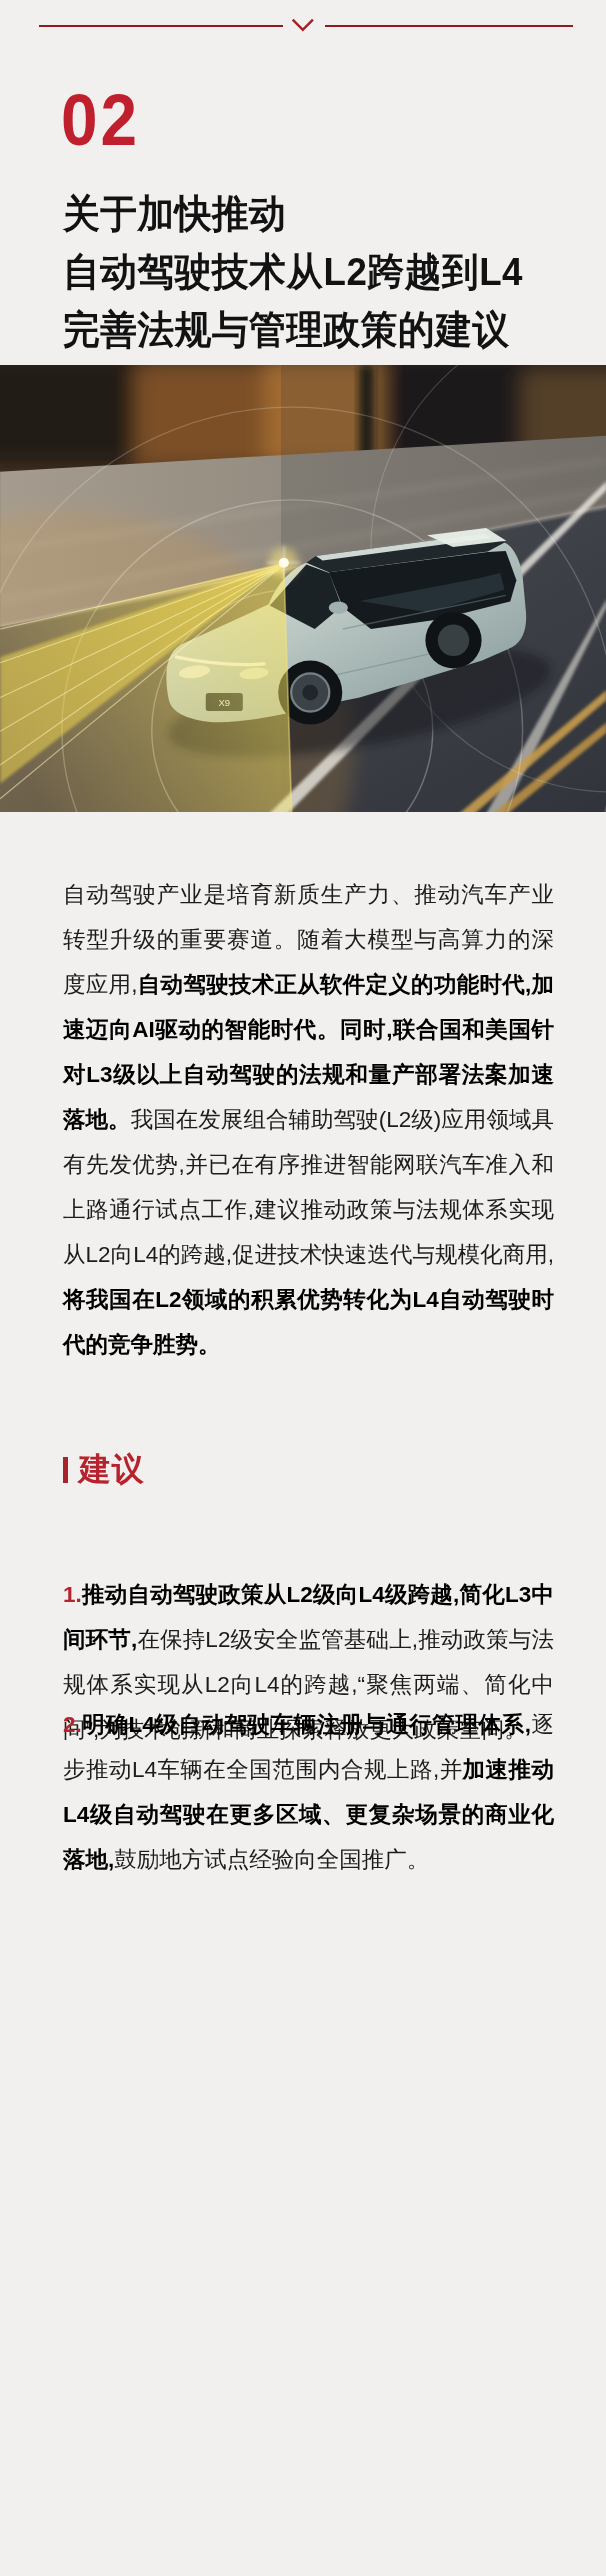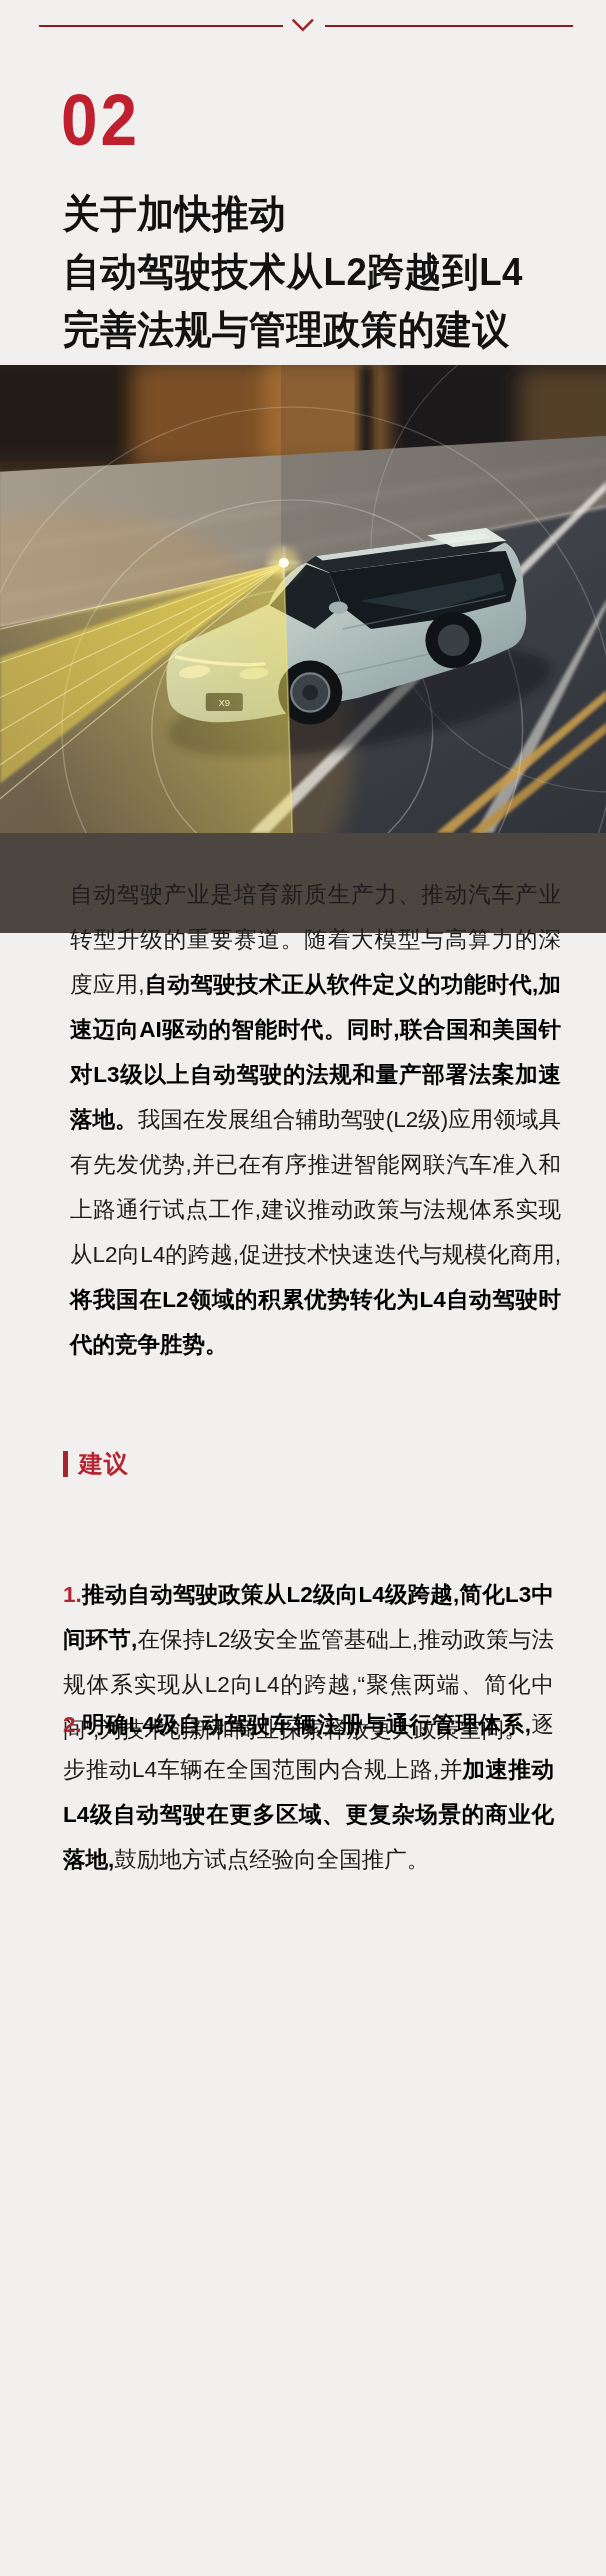--- a/index.html
+++ b/index.html
@@ -26,36 +26,36 @@
     transform:scaleX(.9);transform-origin:left top;
   }
   
   .title{
     position:absolute;left:63px;top:185px;width:539px;
     font-weight:900;color:#121212;
     transform:scaleX(.94);transform-origin:left top;
   }
   .title div{font-size:39px;line-height:58px;white-space:nowrap;letter-spacing:0.6px;}
   
-  .hero{position:absolute;left:0;top:365px;width:607px;height:568px;overflow:hidden;background:#4b4640;}
+  .hero{position:absolute;left:0;top:365px;width:607px;height:447px;overflow:hidden;background:#4b4640;}
   .hero svg{display:block;}
   
   .bodyblock{
     position:absolute;left:63px;width:491px;
     font-size:22.5px;line-height:45px;
     text-align:justify;color:#1c1c1c;
   }
-  .intro{top:872px;margin-left:7px;}
+  .intro{top:872px;}
   .seg-bold{font-weight:700;color:#000;}
   .seg-red{color:#B6232E;}
   .seg-redbold{color:#B6232E;font-weight:700;}
   
   .rec-header{position:absolute;left:63px;top:1448px;display:flex;align-items:center;}
   .rec-bar{width:4.5px;height:26px;background:#A8242C;margin-right:11.2px;}
-  .rec-title{font-size:24px;font-weight:700;color:#B6232E;letter-spacing:1.1px;}
+  .rec-title{font-size:32px;font-weight:700;color:#B6232E;letter-spacing:1.1px;}
   
   .rec-1{top:1572px;}
   .rec-2{top:1702px;}
   .rec-3{top:2056px;}
   .rec-4{top:2288px;}
 </style>
 </head>
 <body>
 
 <div class="page">

